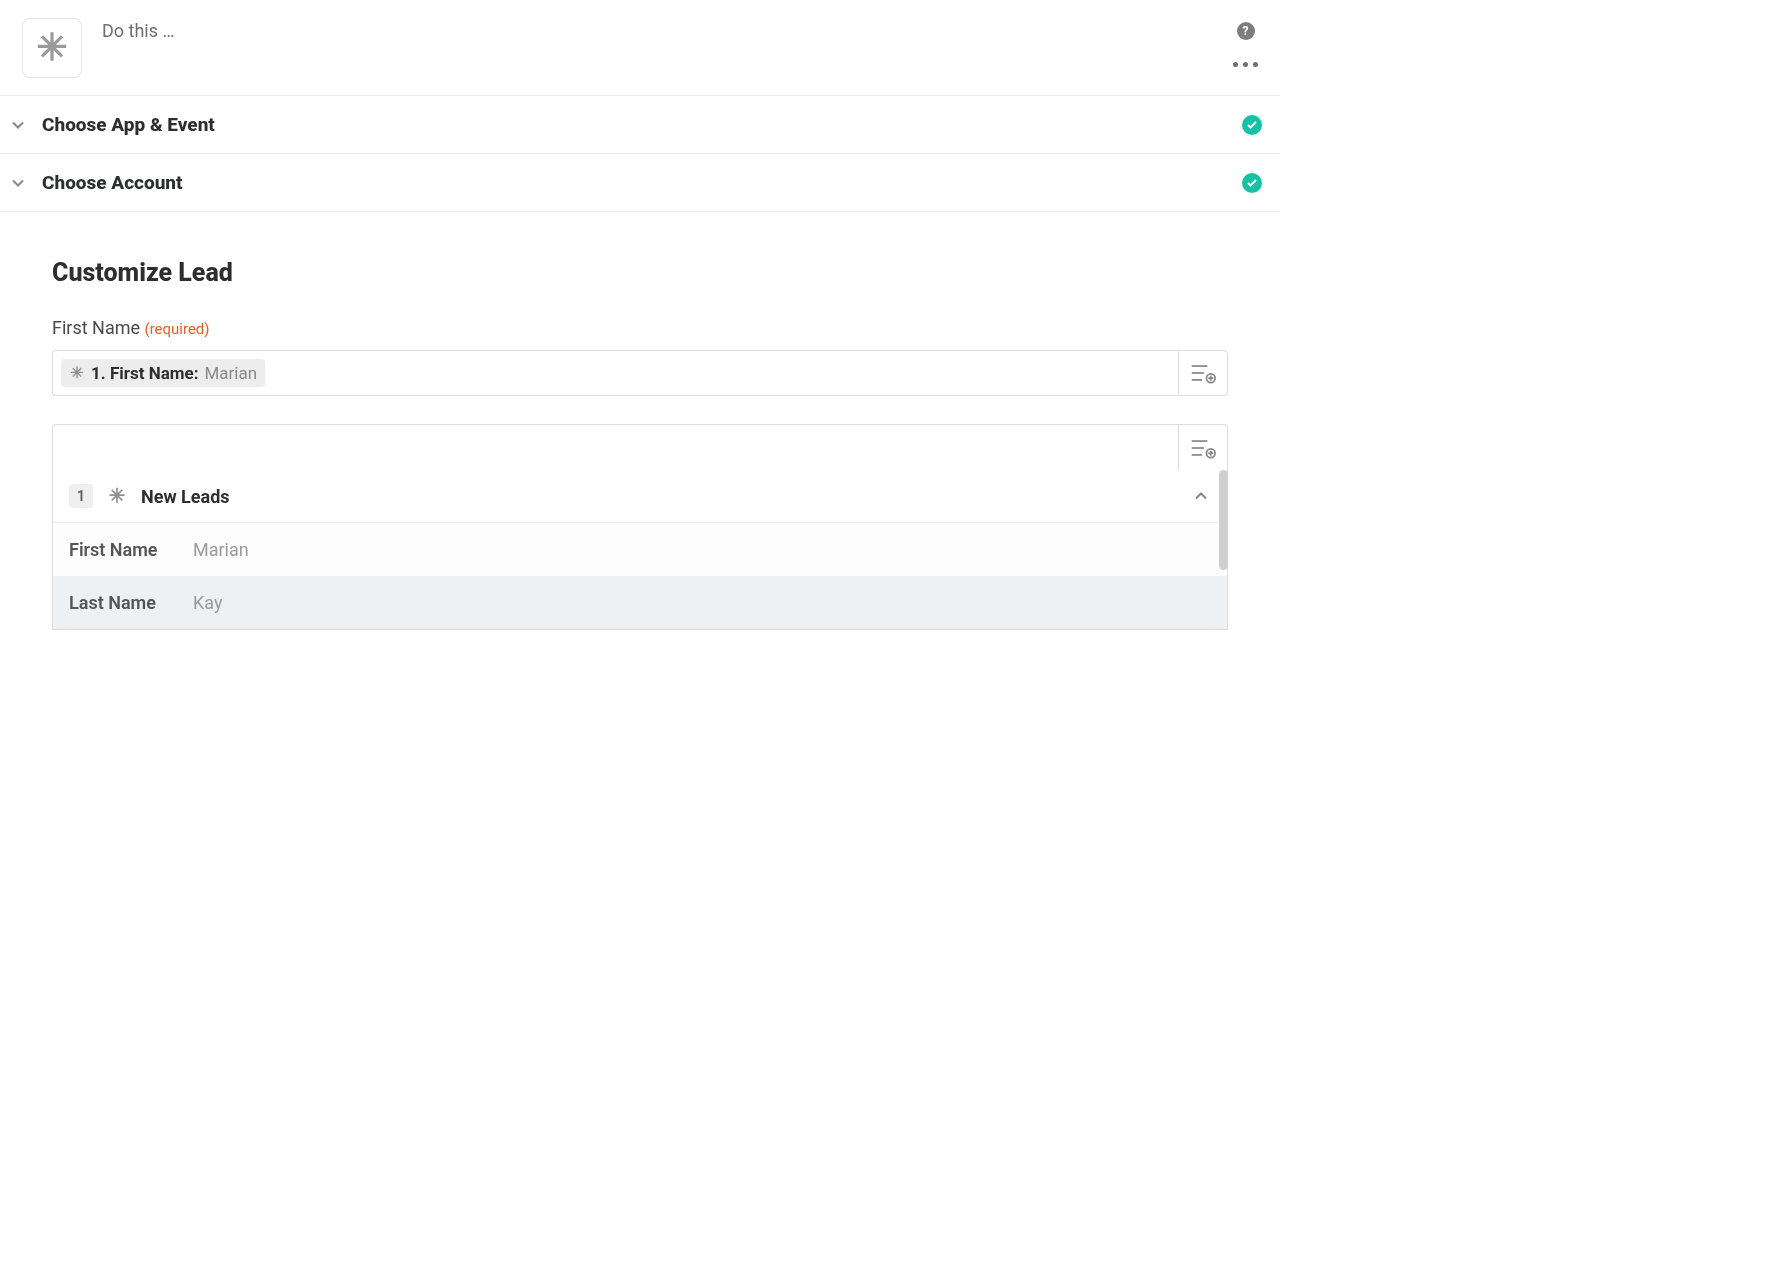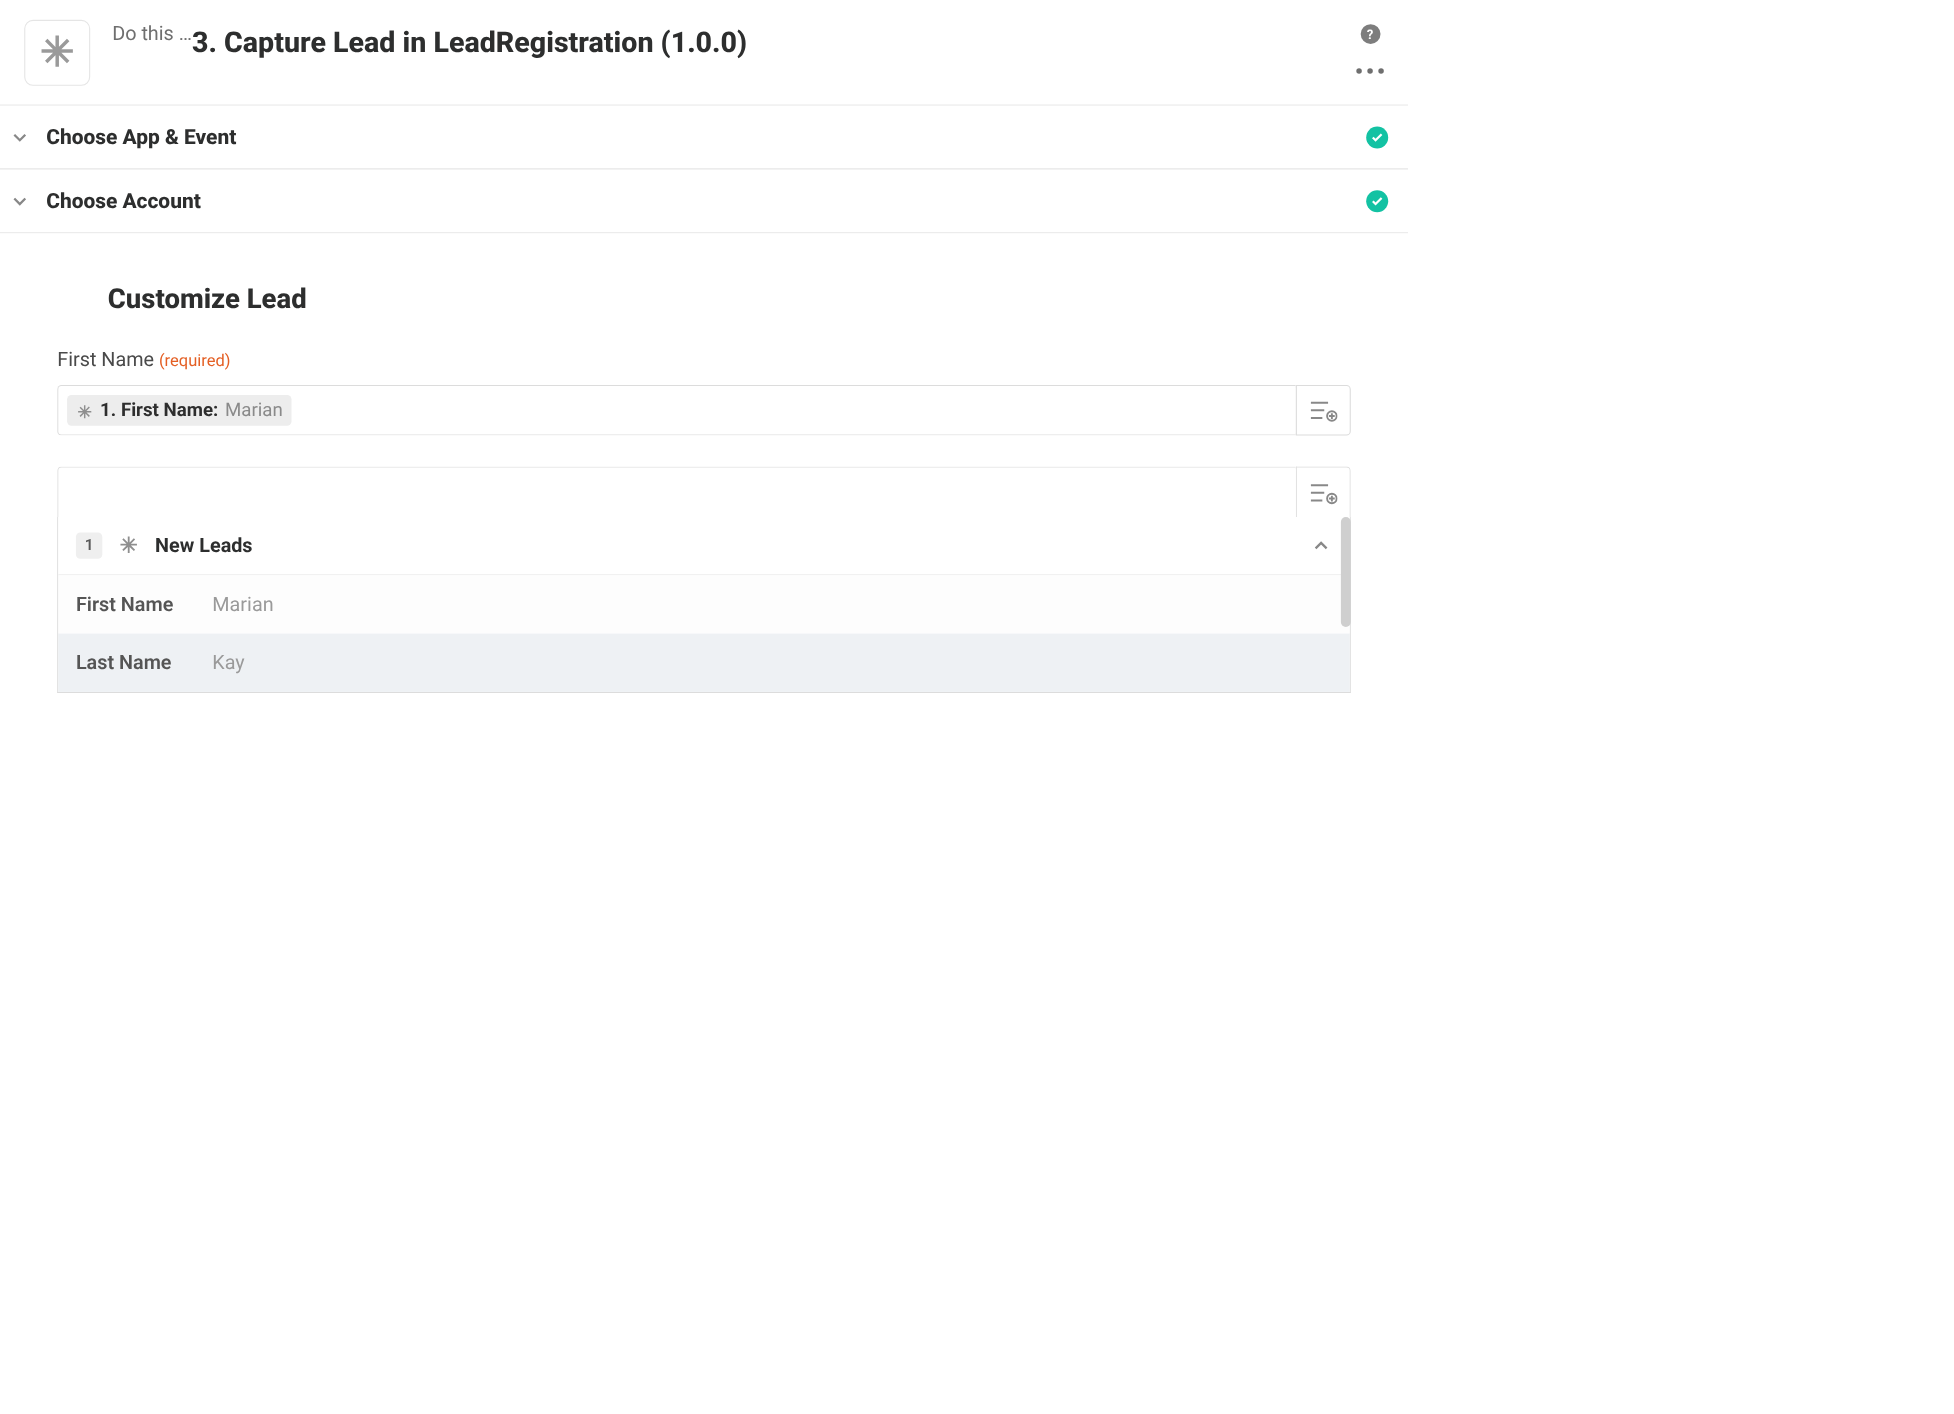--- a/index.html
+++ b/index.html
@@ -100,21 +100,20 @@
 
   
   .form-body {
     padding: 46px 52px 0 52px;
   }
   .form-heading {
     font-weight: 800;
     font-size: 25px;
     color: #2d2e2e;
     margin-bottom: 30px;
-    margin-left: 46px;
   }
   .field-label {
     font-size: 18px;
     color: #4a4a4a;
     margin-bottom: 12px;
   }
   .req { color: #e45f24; font-size: 15px; }
 
   .input-row {
     display: flex;
@@ -138,21 +137,21 @@
     display: flex;
     align-items: center;
     justify-content: center;
     color: #888;
     cursor: pointer;
     background: #fff;
   }
 
   .pill {
     display: inline-flex;
-    align-items: flex-end;
+    align-items: center;
     background: #ededed;
     border-radius: 4px;
     padding: 4px 8px;
     font-size: 17px;
     gap: 6px;
   }
   .pill .asterisk-sm { color: #8f8f8f; display: flex; }
   .pill .pill-key { font-weight: 700; color: #2e2e2e; }
   .pill .pill-val { color: #8a8a8a; }
   .input-row.open .input-box,
@@ -234,21 +233,20 @@
 <div class="header-row">
   <div class="app-box">
     <span class="asterisk-lg">
       <svg width="38" height="38" viewBox="0 0 24 24" fill="currentColor">
           <path d="M11 2h2v6.5l4.6-4.6 1.4 1.4L14.4 10H21v2h-6.6l4.6 4.6-1.4 1.4L13 13.4V20h-2v-6.6l-4.6 4.6-1.4-1.4L9.6 12H3v-2h6.6L5 5.4 6.4 4 11 8.6V2z"></path>
         </svg>
     </span>
   </div>
   <div class="header-titles">
     <div class="pretitle">Do this …</div>
-    <div class="title">3. Capture Lead in LeadRegistration (1.0.0)</div>
   </div>
   <div class="header-right">
     <div class="help-icon">?</div>
     <div class="dots">
         <span></span>
         <span></span>
         <span></span>
       </div>
   </div>
 </div>

